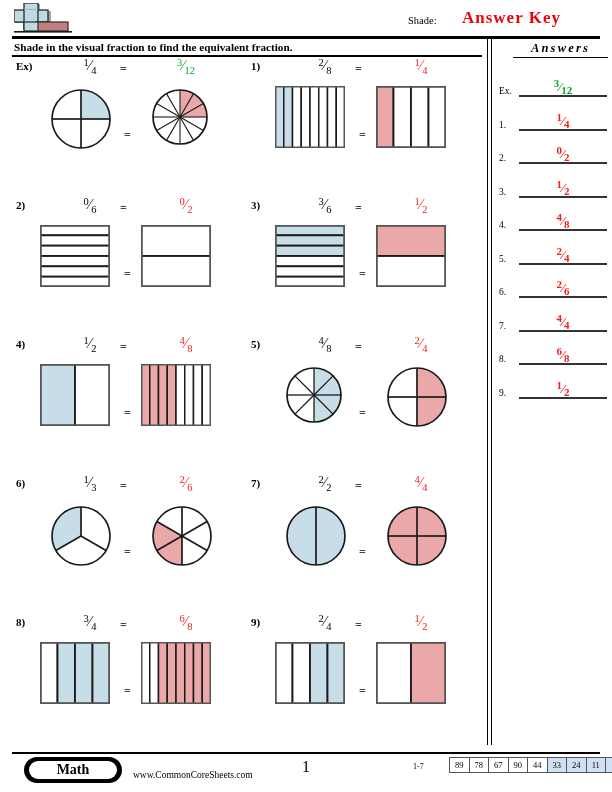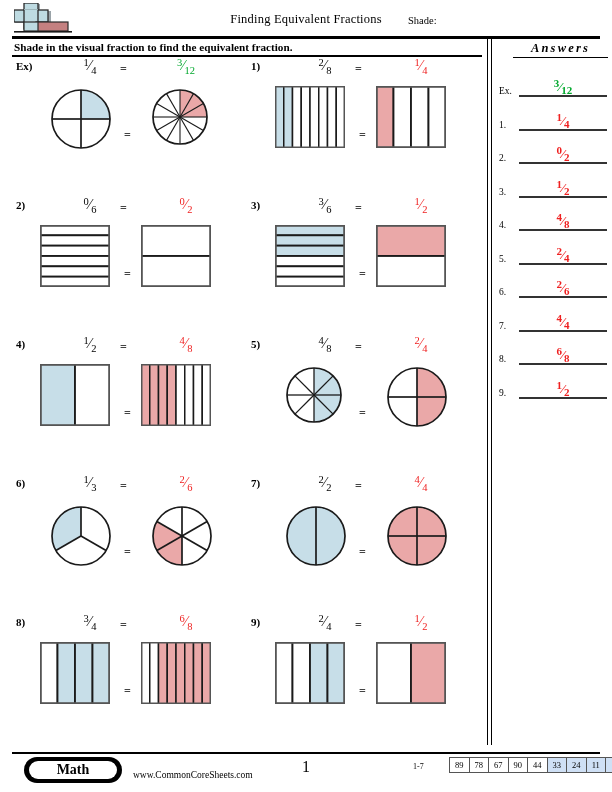--- a/index.html
+++ b/index.html
@@ -182,22 +182,22 @@
       <rect x="10" y="7" width="14" height="12" fill="#bedbe2"></rect>
       <line x1="10" y1="7" x2="24" y2="7" stroke="#bedbe2" stroke-width="1.4"></line>
       <line x1="10" y1="19" x2="24" y2="19" stroke="#bedbe2" stroke-width="1.4"></line>
       <line x1="10" y1="7" x2="10" y2="19" stroke="#2a2a2a" stroke-width="1.3"></line>
       <line x1="24" y1="7" x2="24" y2="19" stroke="#2a2a2a" stroke-width="1.3"></line>
       <rect x="22" y="19" width="32" height="9" fill="#c48080" stroke="#2a2a2a" stroke-width="1.2"></rect>
       <rect x="10" y="19" width="14" height="9" fill="#bedbe2" stroke="#2a2a2a" stroke-width="1.2"></rect>
       <rect x="0" y="28" width="58" height="1.6" fill="#1a1a1a"></rect>
     </svg>
   </div>
-  <div id="header-title">Finding Equivalent Fractions</div>
   <div id="name-label">Shade:</div>
+  <div id="answer-key">Answer Key</div>
   <div id="header-rule"></div>
 </div>
 
 <div id="instructions">Shade in the visual fraction to find the equivalent fraction.</div>
 <div id="instr-rule"></div>
 
 <div id="answers-col">
   <div id="ans-divider-a"></div>
   <div id="ans-divider-b"></div>
   <div id="answers-title">Answers</div>

